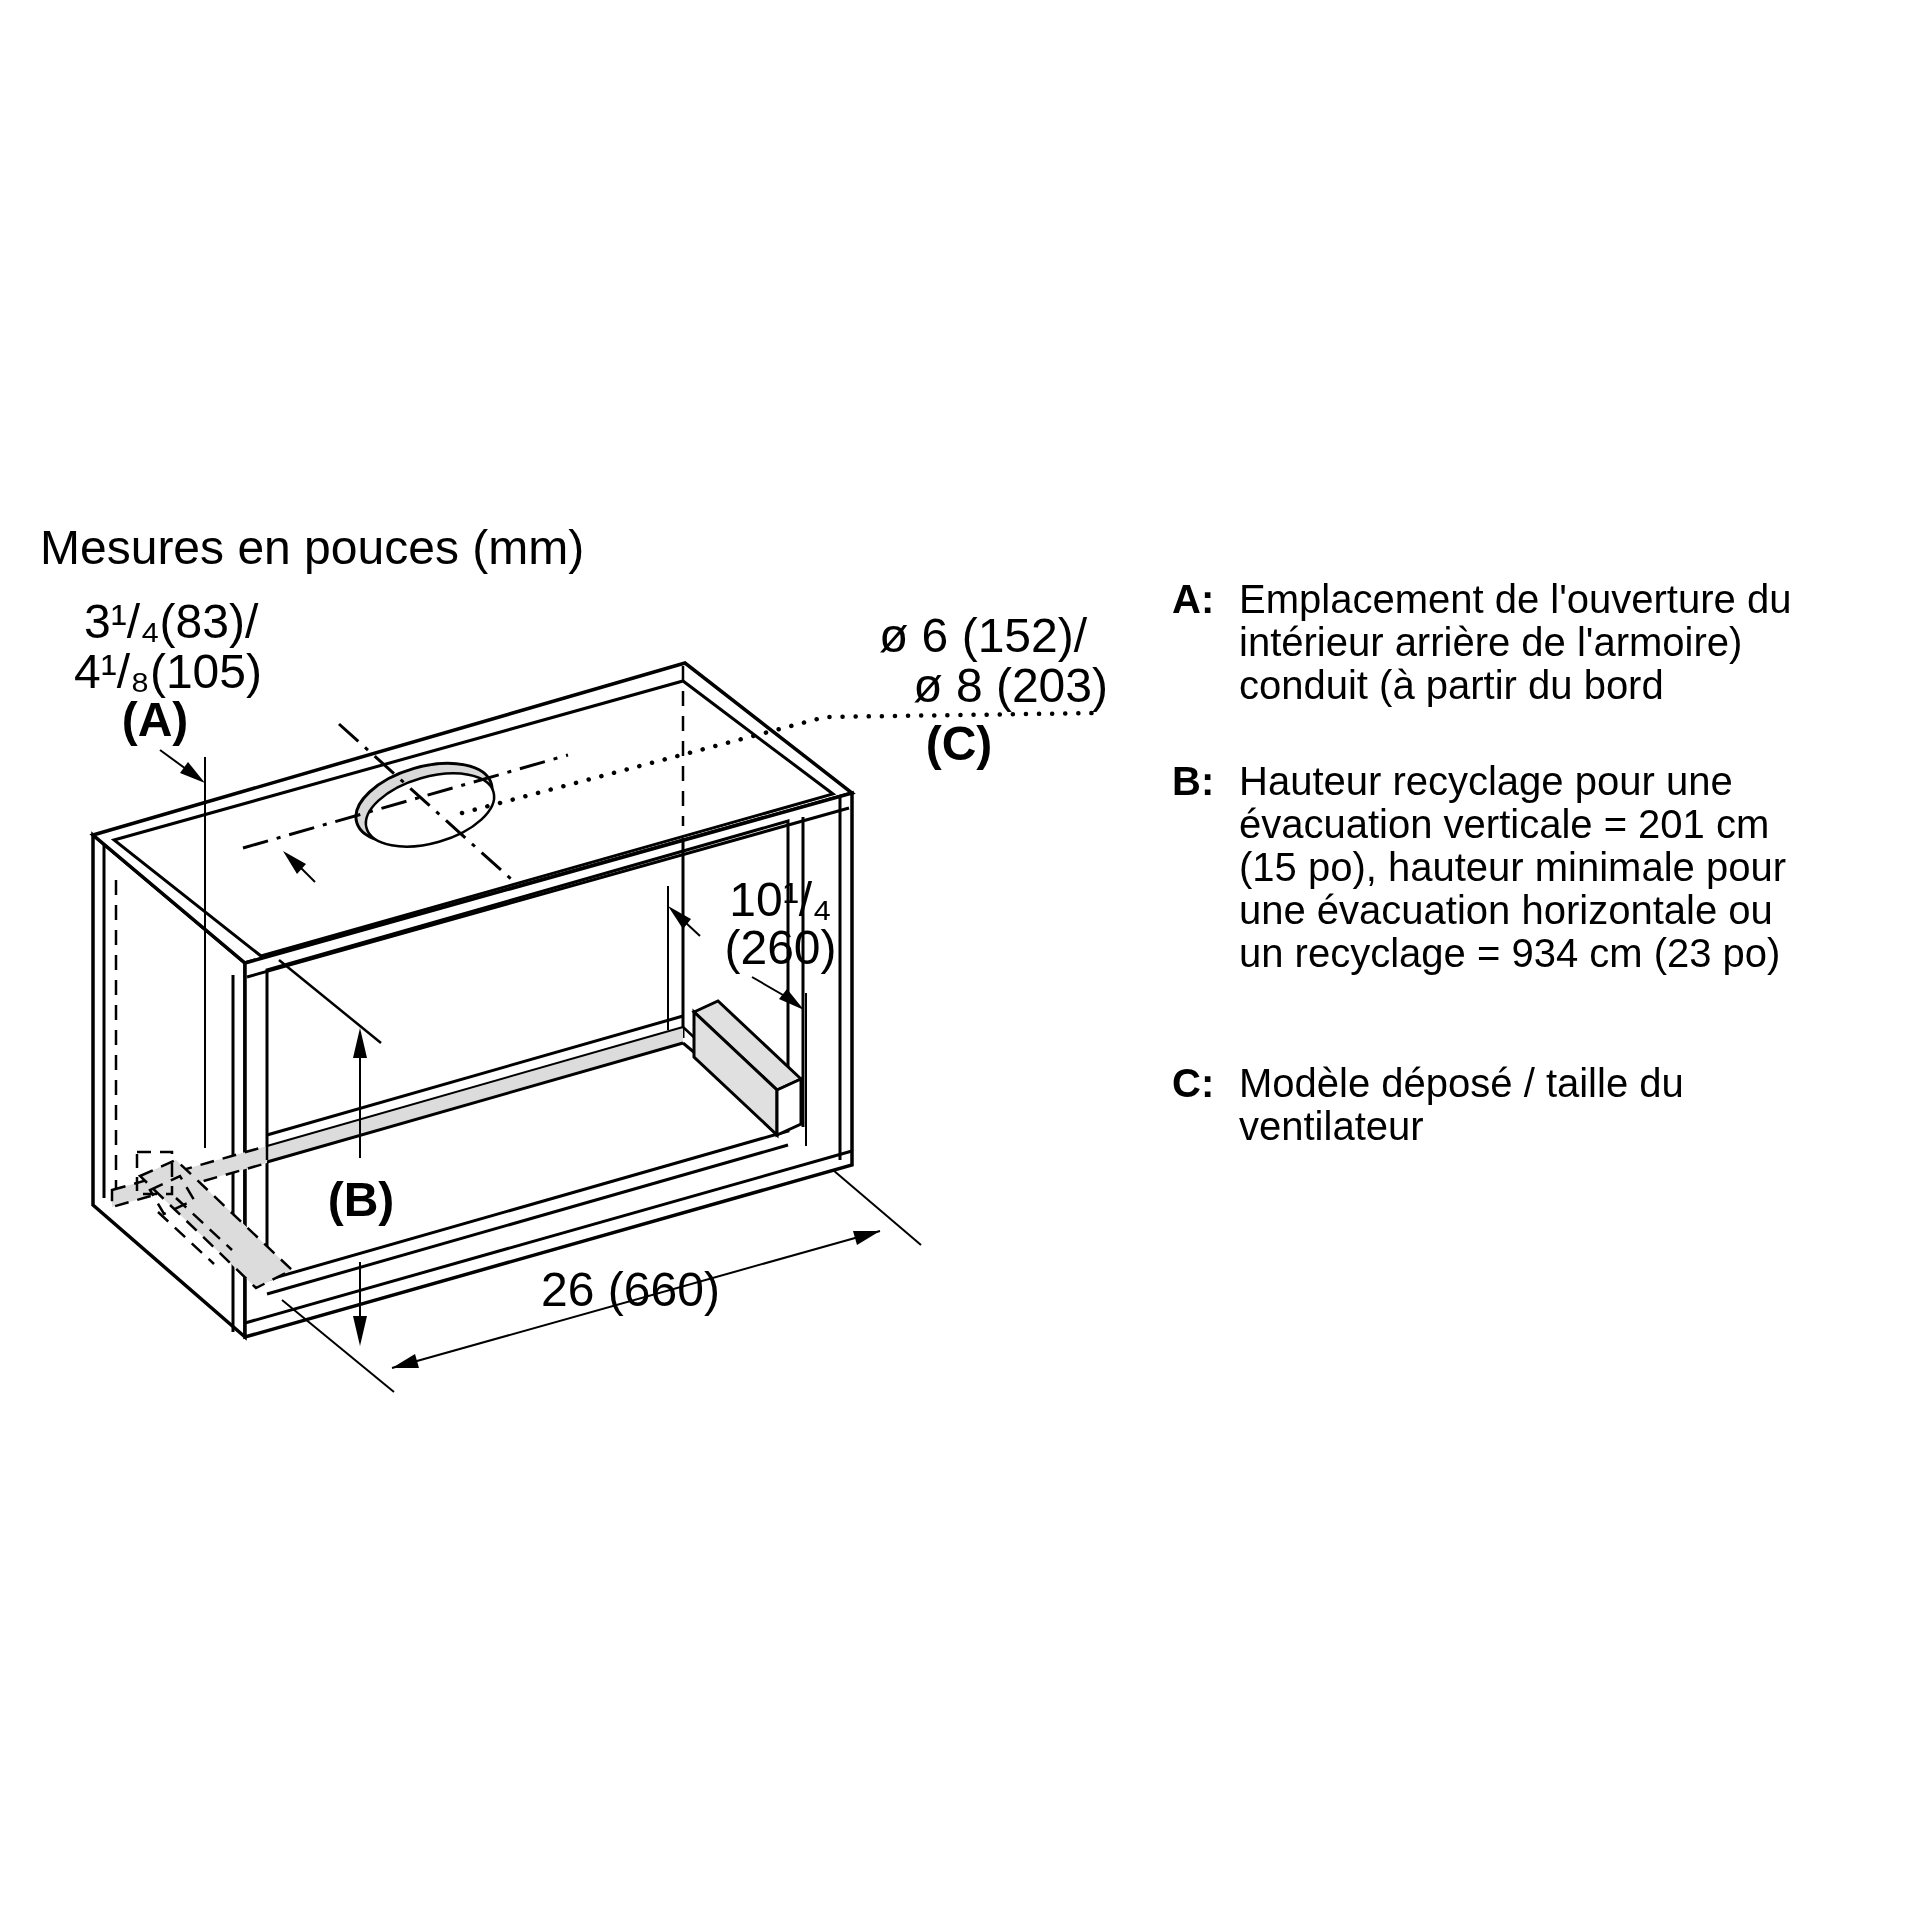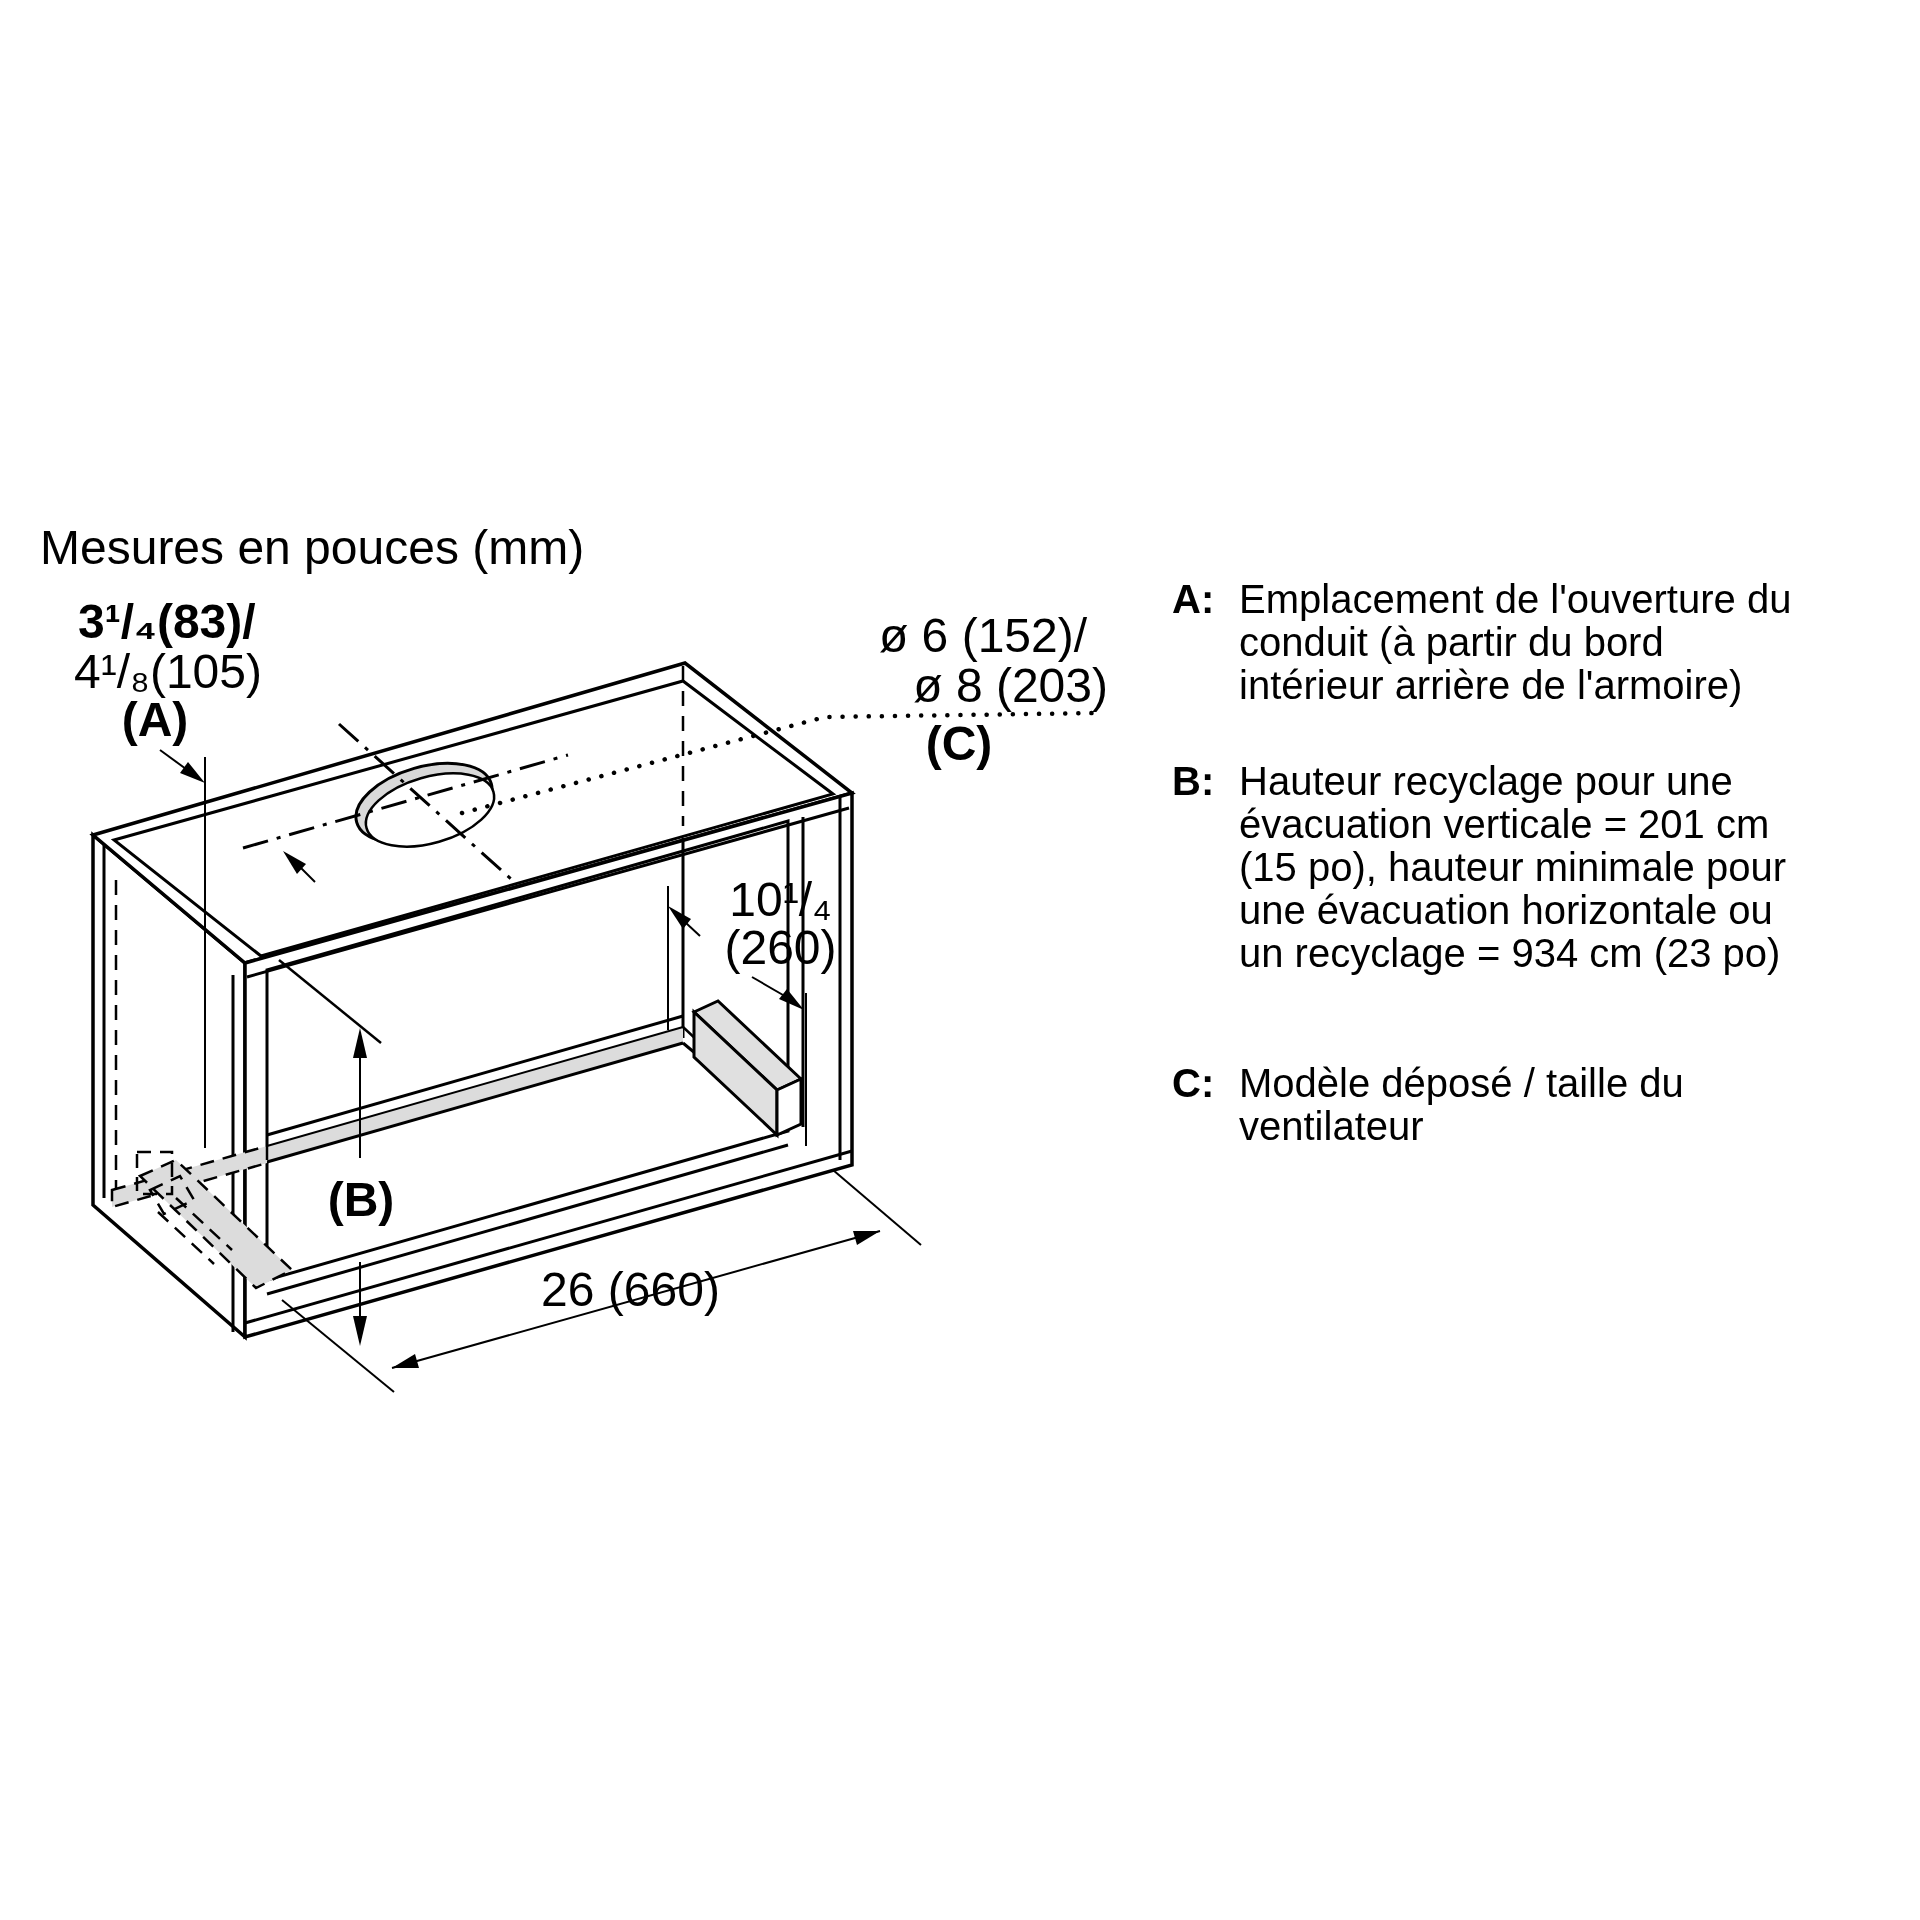--- a/index.html
+++ b/index.html
@@ -111,41 +111,41 @@
     <line x1="700" y1="936" x2="686" y2="923" stroke-width="2"></line>
     <polygon points="668,906 683,929 691,919" fill="#000" stroke="none"></polygon>
     <line x1="752" y1="977" x2="783" y2="995" stroke-width="2"></line>
     <polygon points="804,1010 779,999 787,989" fill="#000" stroke="none"></polygon>
   </g>
 </svg>
 </div>
 
 <div class="txt" style="left:40px;top:524px;">Mesures en pouces (mm)</div>
 
-<div class="txt" style="left:78px;top:598px;font-weight:bold;">3¹/₄(83)/</div>
+<div class="txt" style="left:84px;top:598px;">3¹/₄(83)/</div>
 <div class="txt" style="left:74px;top:648px;">4¹/₈(105)</div>
 <div class="txt bold center" style="left:95px;top:696px;width:120px;">(A)</div>
 
 <div class="txt center" style="left:858px;top:612px;width:250px;">ø 6 (152)/</div>
 <div class="txt center" style="left:858px;top:662px;width:250px;text-align:right;">ø 8 (203)</div>
 <div class="txt bold center" style="left:900px;top:720px;width:118px;">(C)</div>
 
 <div class="txt center" style="left:698px;top:876px;width:165px;">10¹/₄</div>
 <div class="txt center" style="left:698px;top:924px;width:165px;">(260)</div>
 
 <div class="txt bold center" style="left:305px;top:1176px;width:112px;">(B)</div>
 
 <div class="txt center" style="left:538px;top:1266px;width:185px;">26 (660)</div>
 
 <div class="legend-block" style="top:578px;">
   <span class="legend-label">A:</span>
   <div class="legend-lines">
     <div>Emplacement de l'ouverture du</div>
+    <div>intérieur arrière de l'armoire)</div>
     <div>conduit (à partir du bord</div>
-    <div>intérieur arrière de l'armoire)</div>
   </div>
 </div>
 
 <div class="legend-block" style="top:760px;">
   <span class="legend-label">B:</span>
   <div class="legend-lines">
     <div>Hauteur recyclage pour une</div>
     <div>évacuation verticale = 201 cm</div>
     <div>(15 po), hauteur minimale pour</div>
     <div>une évacuation horizontale ou</div>

